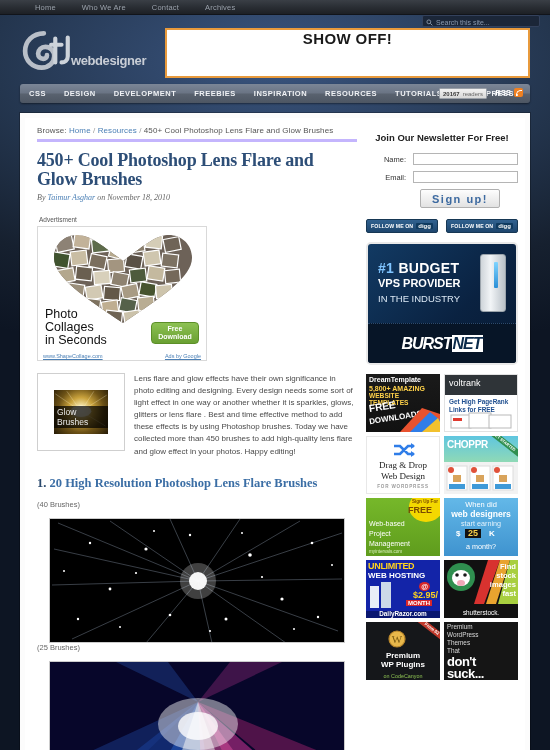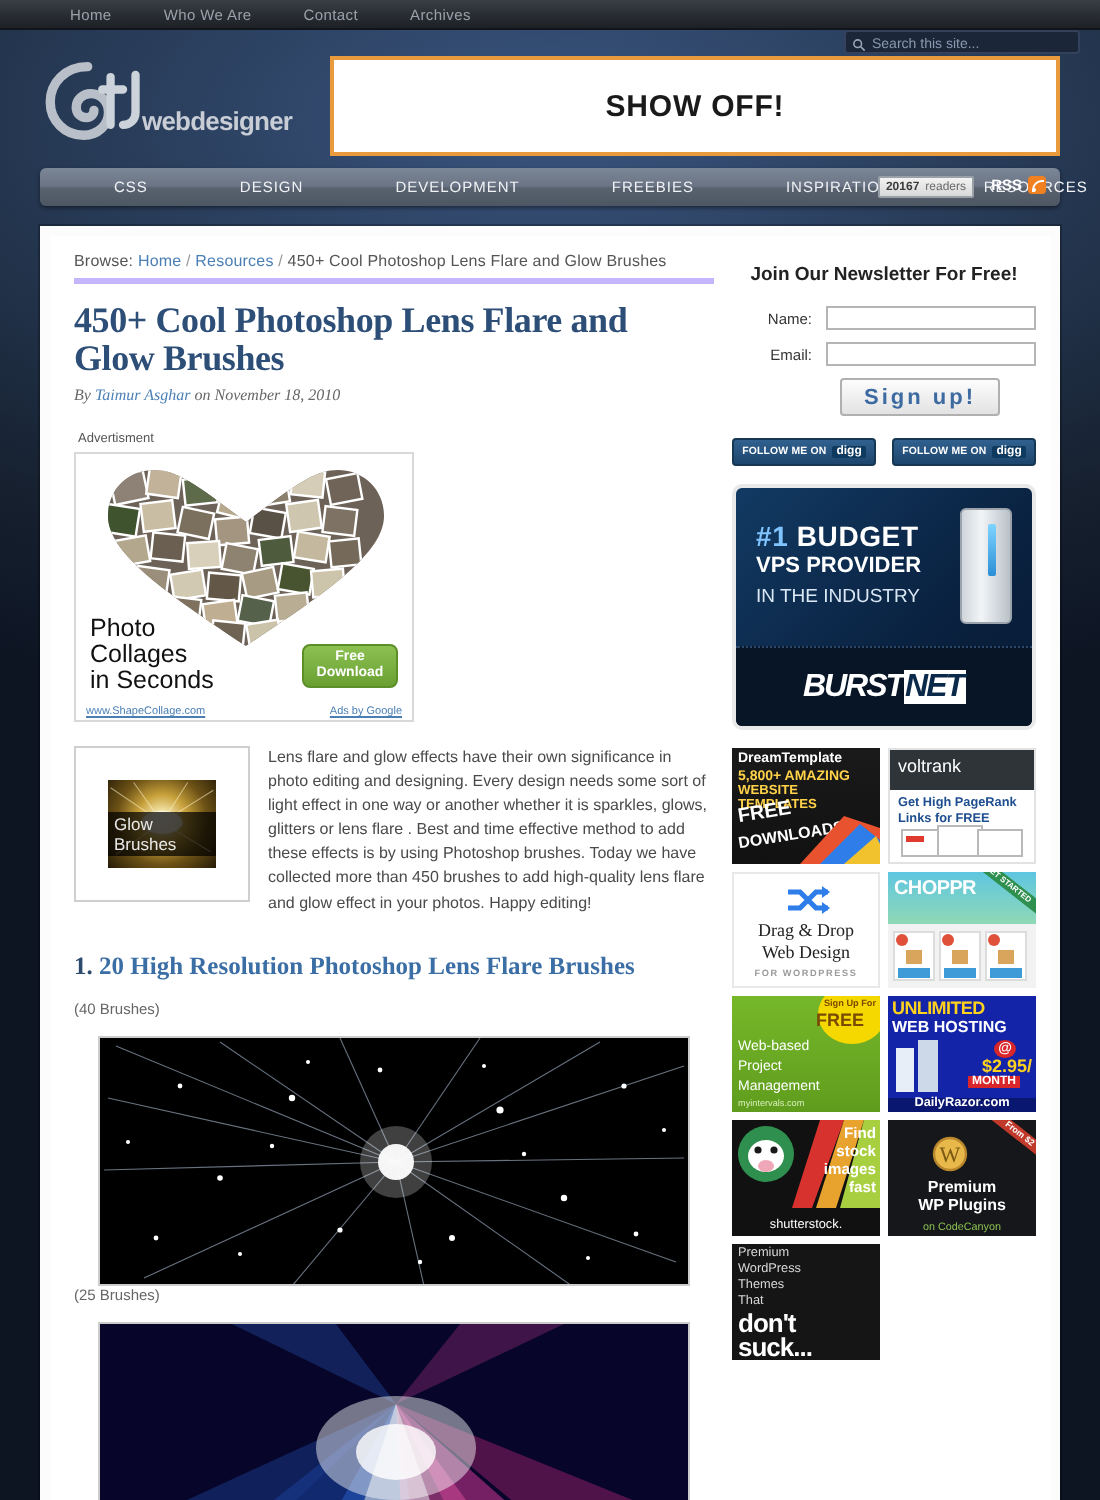--- a/index.html
+++ b/index.html
@@ -48,34 +48,34 @@
   .logo{ position:absolute; left:22px; top:2px; display:flex; align-items:flex-end; }
   .logo-mark{ width:52px; height:44px; }
   .logo-txt{
     color:#c9ced6; font-size:13px; font-weight:bold; letter-spacing:-.4px;
     margin-left:-3px; margin-bottom:5px;
   }
 
   .banner{
     position:absolute; left:165px; top:1px; width:365px; height:50px;
     background:#fff; border:2px solid #e89a3c;
-    display:flex; align-items:center; justify-content:center;
+    display:flex; justify-content:center;
   }
   .banner span{ font-size:15px; font-weight:bold; color:#1a1a1a; letter-spacing:.4px; }
 
   
   .mainnav{
     position:absolute; top:84px; left:20px; width:510px; height:19px;
     background:linear-gradient(to bottom,#7b8697 0%, #6a7484 48%, #59626f 52%, #4d5663 100%);
     border-radius:3px; display:flex; align-items:center;
     box-shadow:0 1px 2px rgba(0,0,0,.45);
   }
   .mainnav a{
-    color:#f0f2f5; font-size:7.5px; font-weight:normal; text-decoration:none;
-    padding:0 9px; letter-spacing:.5px; line-height:19px;margin-left:28px;
+    color:#f0f2f5; font-size:7.5px; font-weight:bold; text-decoration:none;
+    padding:0 9px; letter-spacing:.5px; line-height:19px;
   }
   .readers{
     position:absolute; right:43px; top:4px; height:11px;
     background:linear-gradient(#f2f2f2,#d8d8d8); border:1px solid #9aa0a8;
     border-radius:1px; display:flex; align-items:center; padding:0 3px; gap:3px;
   }
   .readers b{ font-size:6px; color:#3b3b3b; font-weight:bold; }
   .readers i{ font-size:6px; color:#6a6a6a; font-style:normal; }
   .rss{
     position:absolute; right:7px; top:4px; display:flex; align-items:center; gap:3px;
@@ -584,20 +584,29 @@
       <div class="adcell a-green">
         <div style="position:absolute;right:-3px;top:-6px;width:34px;height:30px;border-radius:50%;background:#f4d800"></div>
         <div class="tx" style="right:2px;top:2px;font-size:4.6px;color:#7a4a00">Sign Up For</div>
         <div class="tx" style="right:8px;top:8px;font-size:9px;color:#7a4a00">FREE</div>
         <div class="tx" style="left:3px;top:22px;font-size:7px;color:#fff;font-weight:normal">Web-based</div>
         <div class="tx" style="left:3px;top:32px;font-size:7px;color:#fff;font-weight:normal">Project</div>
         <div class="tx" style="left:3px;top:42px;font-size:7px;color:#fff;font-weight:normal">Management</div>
         <div class="tx" style="left:3px;bottom:1px;font-size:4.6px;color:#d9f0bb;font-weight:normal">myintervals.com</div>
       </div>
 
+      <div class="adcell a-blue">
+        <div class="tx" style="left:0;top:3px;width:100%;text-align:center;font-size:7.5px;color:#fff;font-weight:normal">When did</div>
+        <div class="tx" style="left:0;top:12px;width:100%;text-align:center;font-size:8.6px;color:#fff">web designers</div>
+        <div class="tx" style="left:0;top:22px;width:100%;text-align:center;font-size:7.2px;color:#e2f1fb;font-weight:normal">start earning</div>
+        <div class="tx" style="left:12px;top:32px;font-size:8px;color:#fff">$</div>
+        <div class="tx" style="left:21px;top:31px;font-size:9px;color:#f6d04a;background:#111;padding:0 3px">25</div>
+        <div class="tx" style="left:45px;top:32px;font-size:8px;color:#fff">K</div>
+        <div class="tx" style="left:0;top:45px;width:100%;text-align:center;font-size:7.2px;color:#fff;font-weight:normal">a month?</div>
+      </div>
 
       <div class="adcell a-host">
         <div class="tx" style="left:2px;top:2px;font-size:9px;color:#ffd21e;letter-spacing:-.3px">UNLIMITED</div>
         <div class="tx" style="left:2px;top:12px;font-size:8px;color:#fff">WEB HOSTING</div>
         <svg style="position:absolute;left:2px;top:22px" width="26" height="26" viewBox="0 0 26 26">
           <rect x="2" y="4" width="9" height="22" fill="#e8eef7"></rect>
               <rect x="13" y="0" width="10" height="26" fill="#cdd9e8"></rect>
         </svg>
         <div class="tx" style="right:10px;top:22px;font-size:7px;color:#fff;background:#d8262a;border-radius:50%;padding:1px 2px">@</div>
         <div class="tx" style="right:2px;top:31px;font-size:9px;color:#ffd21e">$2.95/</div>

